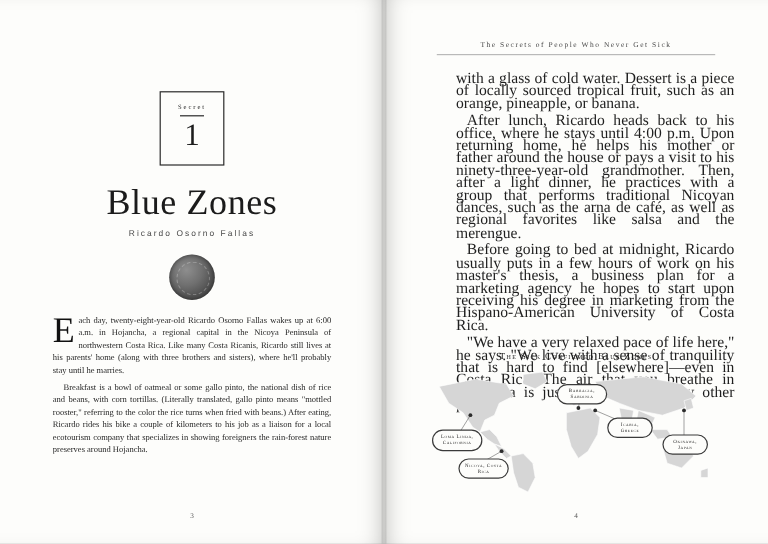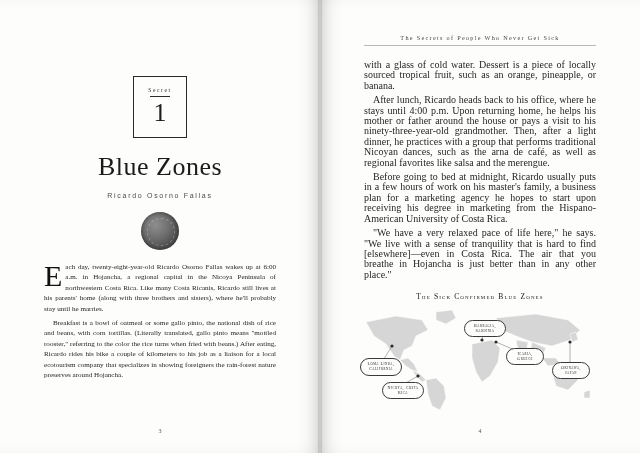--- a/index.html
+++ b/index.html
@@ -75,21 +75,21 @@
     color: #1d1d1d;
     margin-top: 1px;
   }
   .chapter-title {
     position: absolute;
     left: 0;
     top: 152px;
     width: 320px;
     text-align: center;
     font-family: "Liberation Serif", serif;
-    font-size: 26px;
+    font-size: 30px;
     letter-spacing: 0.5px;
     color: #1b1b1b;
   }
   .chapter-author {
     position: absolute;
     left: 0;
     top: 192px;
     width: 320px;
     text-align: center;
     font-family: "Liberation Sans", sans-serif;
@@ -158,24 +158,24 @@
   .running-rule {
     position: absolute;
     left: 44px;
     top: 45px;
     width: 232px;
     height: 1px;
     background: #b9b9b9;
   }
   .body-right {
     position: absolute;
-    left: 44px;
+    left: 60px;
     top: 60px;
     width: 232px;
-    font-size: 10px;
+    font-size: 13px;
     line-height: 10.4px;
     color: #1f1f1f;
     text-align: justify;
   }
   .body-right p { margin: 0 0 4px 0; text-indent: 9px; }
   .body-right p.first { text-indent: 0; }
 
   .map-title {
     position: absolute;
     left: 0;
@@ -238,21 +238,21 @@
   </div>
 
   <div class="page page-right">
 
     <div class="running-head">The Secrets of People Who Never Get Sick</div>
     <div class="running-rule"></div>
 
     <div class="body-right">
       <p class="first"><span>with a glass of cold water. Dessert is a piece of locally sourced tropical fruit, such as an orange, pineapple, or banana.</span></p>
       <p><span>After lunch, Ricardo heads back to his office, where he stays until 4:00 p.m. Upon returning home, he helps his mother or father around the house or pays a visit to his ninety-three-year-old grandmother. Then, after a light dinner, he practices with a group that performs traditional Nicoyan dances, such as the arna de café, as well as regional favorites like salsa and the merengue.</span></p>
-      <p><span>Before going to bed at midnight, Ricardo usually puts in a few hours of work on his master's family, a business plan for a marketing agency he hopes to start upon receiving his degree in marketing from the Hispano-American University of Costa Rica.</span></p>
+      <p><span>Before going to bed at midnight, Ricardo usually puts in a few hours of work on his master's thesis, a business plan for a marketing agency he hopes to start upon receiving his degree in marketing from the Hispano-American University of Costa Rica.</span></p>
       <p><span>"We have a very relaxed pace of life here," he says. "We live with a sense of tranquility that is hard to find [elsewhere]—even in Costa Rica. The air that you breathe in Hojancha is just better than in any other place."</span></p>
     </div>
 
     <div class="map-title">The Sick Confirmed Blue Zones</div>
 
     <div class="map-wrap">
       <svg class="map-svg" viewBox="0 0 248 110">
         <g fill="#d6d6d6" stroke="#ffffff" stroke-width="0.5">
 
           <path d="M10,16 L40,10 L66,14 L72,24 L60,30 L56,40 L48,44 L44,54 L38,50 L30,38 L18,30 Z"></path>

